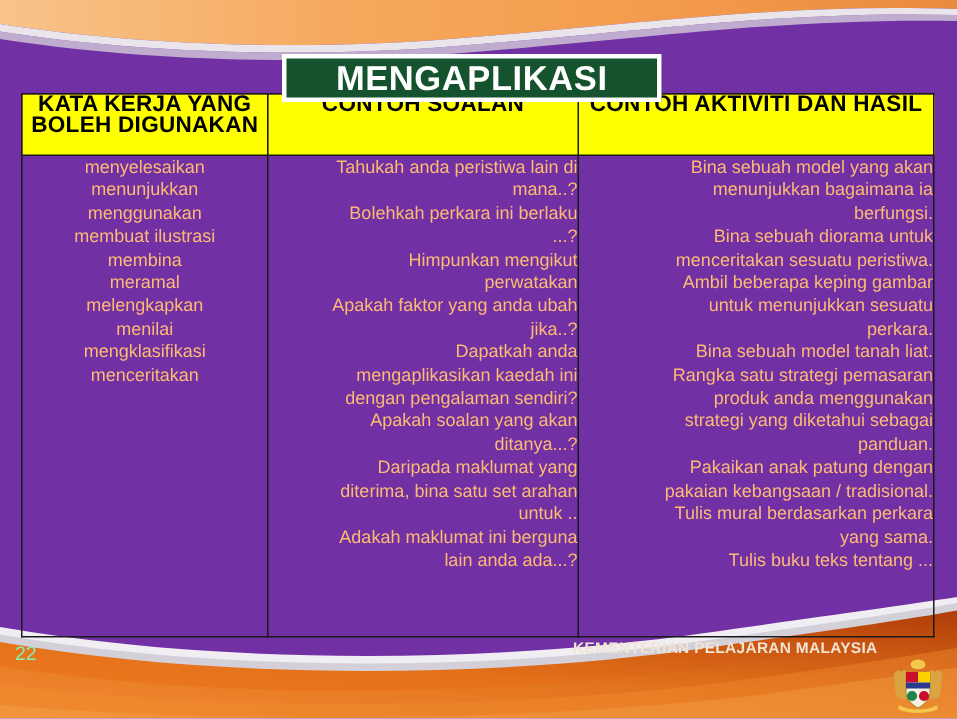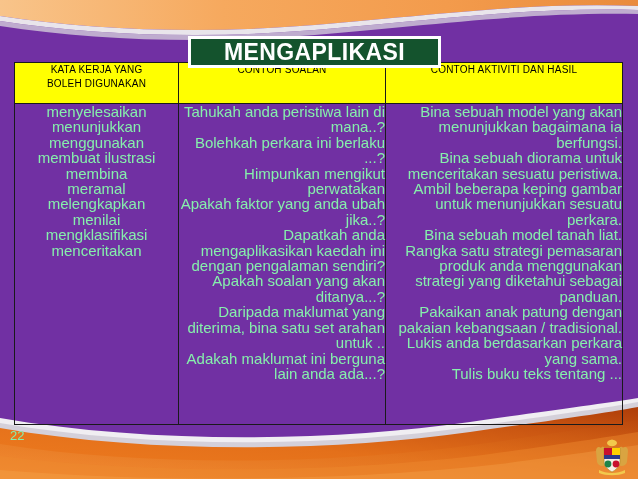--- a/index.html
+++ b/index.html
@@ -71,34 +71,34 @@
     table-layout: fixed;
   }
   table.grid th, table.grid td {
     border: 1px solid #1A1A1A;
     vertical-align: top;
     padding: 0;
   }
   th.hdr {
     background: #FFFF00;
     color: #000000;
-    font-size: 10px;
-    font-weight: normal;
+    font-size: 15px;
+    font-weight: bold;
     text-align: center;
     letter-spacing: 0.2px;
     height: 40px;
     padding: 3px 4px;
     vertical-align: middle;
   }
   th.hdr .hdr-line { display: block; line-height: 14px; }
 
   td.body-cell {
     background: transparent;
-    color: #86efac;
-    font-size: 15px;
+    color: #fdba74;
+    font-size: 12px;
     line-height: 15.4px;
     padding: 4px 5px 4px 6px;
     height: 320px;
   }
   td.col-verbs { text-align: center; }
   td.col-questions, td.col-activities { text-align: right; }
   .line { display: block; }
 
   
   .page-number {
@@ -218,21 +218,21 @@
               <span class="line">Ambil beberapa keping gambar</span>
               <span class="line">untuk menunjukkan sesuatu</span>
               <span class="line">perkara.</span>
               <span class="line">Bina sebuah model tanah liat.</span>
               <span class="line">Rangka satu strategi pemasaran</span>
               <span class="line">produk anda menggunakan</span>
               <span class="line">strategi yang diketahui sebagai</span>
               <span class="line">panduan.</span>
               <span class="line">Pakaikan anak patung dengan</span>
               <span class="line">pakaian kebangsaan / tradisional.</span>
-              <span class="line">Lukis anda berdasarkan perkara</span>
+              <span class="line">Tulis mural berdasarkan perkara</span>
               <span class="line">yang sama.</span>
               <span class="line">Tulis buku teks tentang ...</span>
             </td>
         </tr>
       </tbody>
     </table>
   </div>
 
   <svg class="wave-bottom" viewBox="0 0 638 81" preserveAspectRatio="none">
     <defs>
@@ -251,20 +251,21 @@
     <rect x="0" y="0" width="638" height="81" fill="#7130A3"></rect>
     <path d="M0,20 C150,46 330,44 470,24 C540,14 600,6 638,0 L638,81 L0,81 Z" fill="#F0EEF2"></path>
     <path d="M0,25 C150,51 330,49 470,29 C540,19 600,11 638,4 L638,81 L0,81 Z" fill="#CFCAD6" opacity="0.85"></path>
     <path d="M0,30 C150,56 330,54 470,34 C540,24 600,16 638,9 L638,81 L0,81 Z" fill="url(#gBot)"></path>
     <path d="M0,46 C150,70 340,66 480,46 C550,36 600,28 638,22 L638,81 L0,81 Z" fill="url(#gBot2)" opacity="0.55"></path>
     <path d="M0,58 C160,78 350,74 490,56 C556,47 602,40 638,34 L638,81 L0,81 Z" fill="#EE8A2E" opacity="0.45"></path>
     <path d="M0,72 C170,86 360,82 500,66 C560,58 604,52 638,47 L638,81 L0,81 Z" fill="#F7A54D" opacity="0.35"></path>
   </svg>
 
   <div class="page-number">22</div>
+  <div class="ministry-label">KEMENTERIAN PELAJARAN MALAYSIA</div>
 
   <svg class="crest" viewBox="0 0 44 40">
     <ellipse cx="22" cy="6" rx="5" ry="3.2" fill="#F2C94C"></ellipse>
     <path d="M22 2 L23 5 L22 6 L21 5 Z" fill="#F2C94C"></path>
     <path d="M6 14 C6 10 9 9 11 11 C12 9 15 9 15 13 L15 28 C13 30 8 29 7 25 Z" fill="#D9A441"></path>
     <path d="M38 14 C38 10 35 9 33 11 C32 9 29 9 29 13 L29 28 C31 30 36 29 37 25 Z" fill="#D9A441"></path>
     <path d="M14 11 L30 11 L30 25 C30 31 22 35 22 35 C22 35 14 31 14 25 Z" fill="#F5F0E6" stroke="#B8912F" stroke-width="0.8"></path>
     <rect x="14" y="11" width="8" height="7" fill="#C8102E"></rect>
     <rect x="22" y="11" width="8" height="7" fill="#FFD100"></rect>
     <rect x="14" y="18" width="16" height="4" fill="#2B3A8C"></rect>

